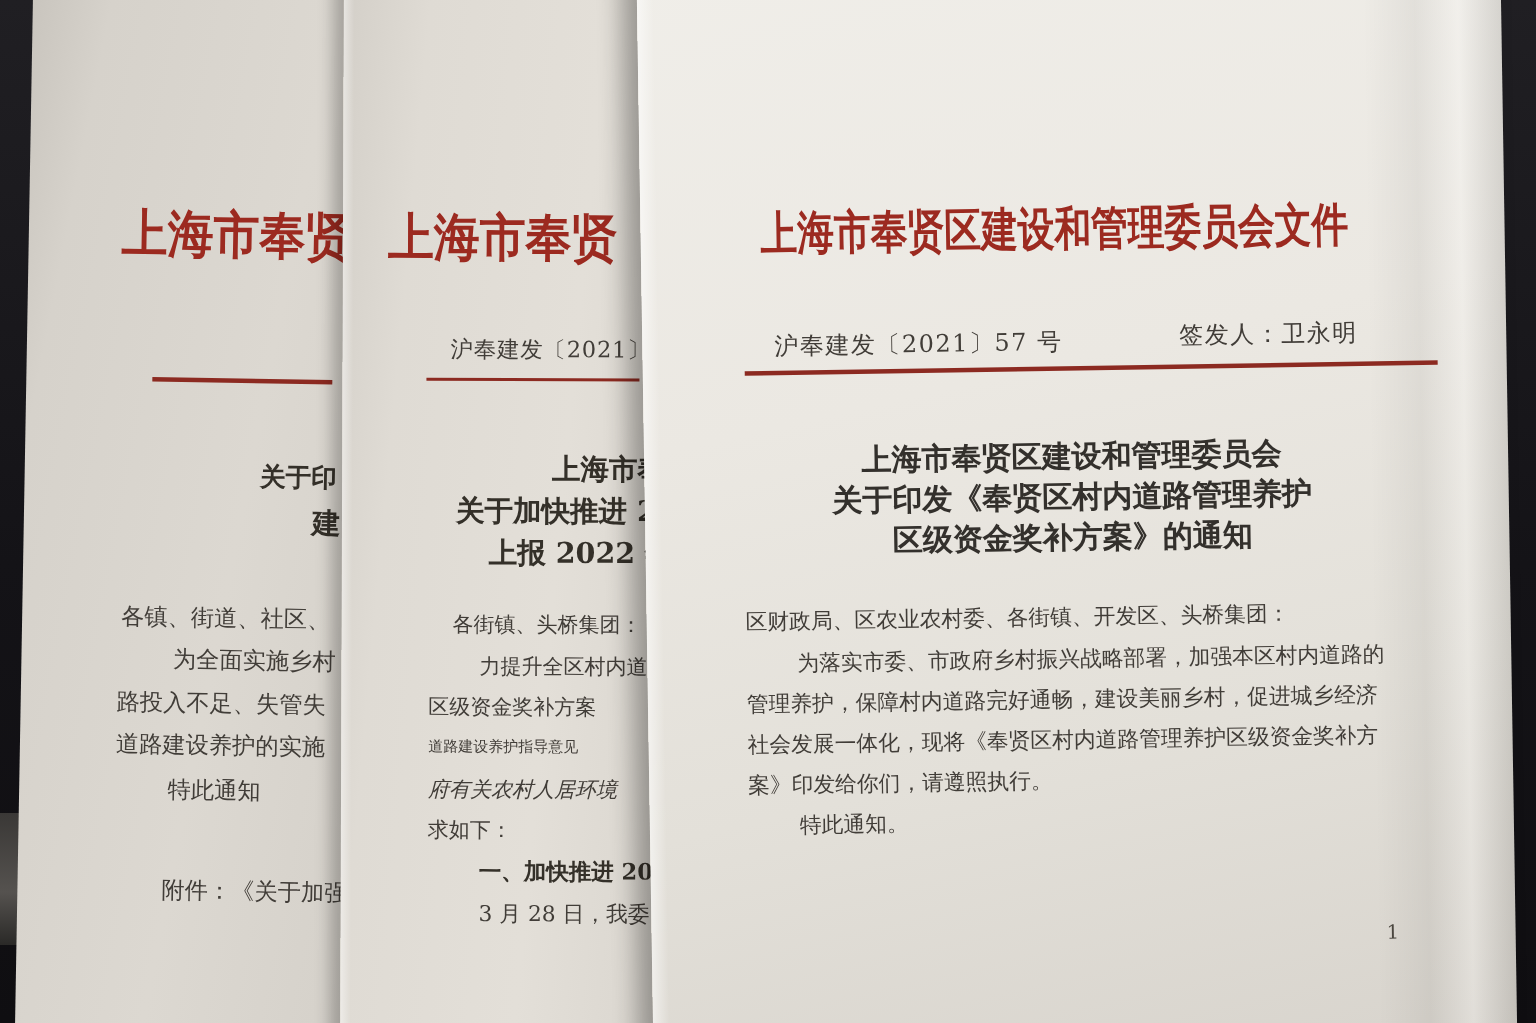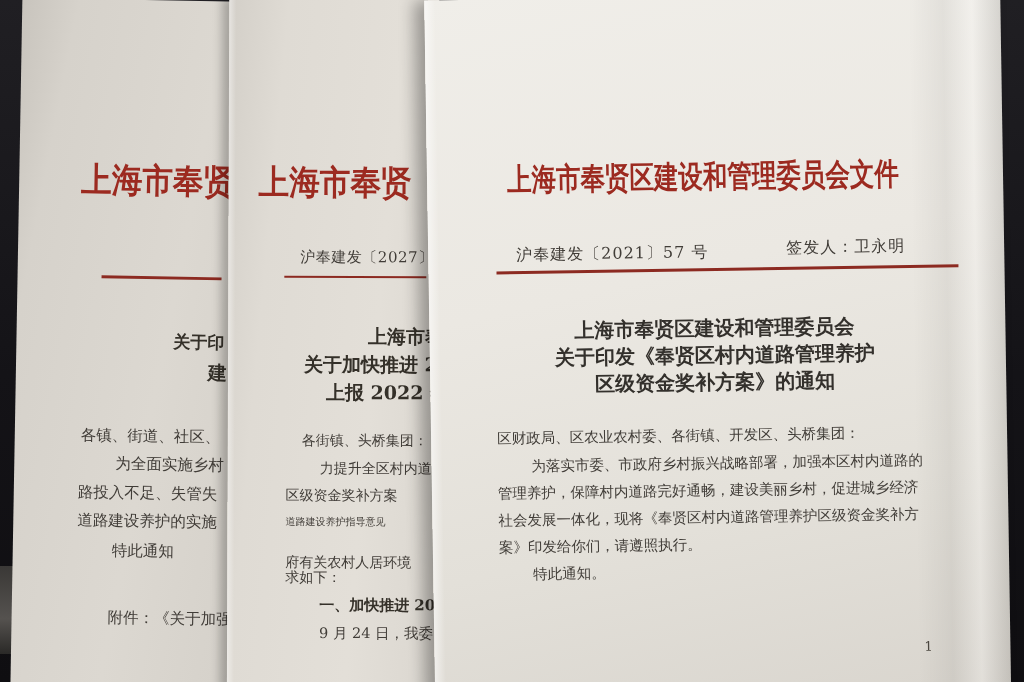--- a/index.html
+++ b/index.html
@@ -1,21 +1,21 @@
 <!DOCTYPE html>
 <html><head>
 <meta charset="utf-8">
 <style>
   html,body{margin:0;padding:0;}
   body{
     width:1024px;height:682px;overflow:hidden;position:relative;
     background:linear-gradient(180deg,#201f23 0%,#141317 55%,#0f0e11 100%);
     font-family:"DejaVu Serif", serif;
   }
-  .stage{position:absolute;inset:0;margin-top:24px;}
+  .stage{position:absolute;inset:0;}
   .bg-wedge{position:absolute;left:0;top:542px;width:17px;height:88px;
     background:linear-gradient(180deg,#3a3836,#55524f 60%,#2a2927);}
   .paper{position:absolute;overflow:hidden;}
   .paper-left{
     left:16px;top:-24px;width:252px;height:732px;
     transform:rotate(1.0deg);z-index:1;
     background:linear-gradient(100deg,#c8c4bd 0%,#d6d2cb 15%,#dcd8d1 55%,#d3cfc8 100%);
   }
   .paper-middle{
     left:228px;top:-26px;width:210px;height:736px;
@@ -61,33 +61,33 @@
     <div class="kai" style="left:66px;top:426px;font-size:15.5px;">各镇、街道、社区、</div>
     <div class="kai" style="left:101px;top:454px;font-size:15.5px;">为全面实施乡村</div>
     <div class="kai" style="left:64px;top:483px;font-size:15.5px;">路投入不足、失管失</div>
     <div class="kai" style="left:64px;top:511px;font-size:15.5px;">道路建设养护的实施</div>
     <div class="kai" style="left:99px;top:541px;font-size:15.5px;">特此通知</div>
     <div class="kai" style="left:96px;top:608px;font-size:15.5px;">附件：《关于加强</div>
   </div>
 
   <div class="paper paper-middle">
     <div class="red-head" style="left:30px;top:162px;font-size:34px;transform:scaleX(0.9);">上海市奉贤</div>
-    <div class="kai" style="left:72px;top:250px;font-size:15px;letter-spacing:0.5px;">沪奉建发〔2027〕</div>
+    <div class="kai" style="left:72px;top:250px;font-size:15px;letter-spacing:0.5px;">沪奉建发〔2021〕</div>
     <div class="rule" style="left:56px;top:278px;width:142px;height:2px;"></div>
     <div class="kai b" style="left:140px;top:326px;font-size:19px;">上海市奉</div>
     <div class="kai b" style="left:76px;top:354px;font-size:19px;">关于加快推进 2</div>
     <div class="kai b" style="left:98px;top:382px;font-size:19px;">上报 2022 年</div>
     <div class="kai" style="left:74px;top:434px;font-size:14px;">各街镇、头桥集团：</div>
     <div class="kai" style="left:92px;top:462px;font-size:14px;">力提升全区村内道路</div>
     <div class="kai" style="left:58px;top:489px;font-size:14px;">区级资金奖补方案</div>
     <div class="kai" style="left:58px;top:517px;font-size:10px;">道路建设养护指导意见</div>
-    <div class="kai" style="left:58px;top:556px;font-size:14px;">府有关农村人居环境</div>
+    <div class="kai" style="left:58px;top:544px;font-size:14px;font-style:italic;">府有关农村人居环境</div>
     <div class="kai" style="left:58px;top:571px;font-size:14px;">求如下：</div>
     <div class="kai b" style="left:92px;top:598px;font-size:15px;">一、加快推进 202</div>
-    <div class="kai" style="left:92px;top:626px;font-size:14.5px;">9 月 24 日，我委</div>
+    <div class="kai" style="left:92px;top:626px;font-size:14.5px;">3 月 28 日，我委</div>
   </div>
 
   <div class="paper paper-front">
     <div class="red-head" style="left:80px;top:160px;font-size:31px;transform:scaleX(0.79);">上海市奉贤区建设和管理委员会文件</div>
     <div class="kai" style="left:88px;top:246px;font-size:16px;letter-spacing:1px;">沪奉建发〔2021〕57 号</div>
     <div class="kai" style="left:358px;top:243px;font-size:16px;letter-spacing:1px;">签发人：卫永明</div>
     <div class="rule" style="left:68px;top:272px;width:462px;"></div>
 
     <div class="doc-title" style="left:65px;top:319px;width:440px;font-size:20px;line-height:27px;">
       <div>上海市奉贤区建设和管理委员会</div>

